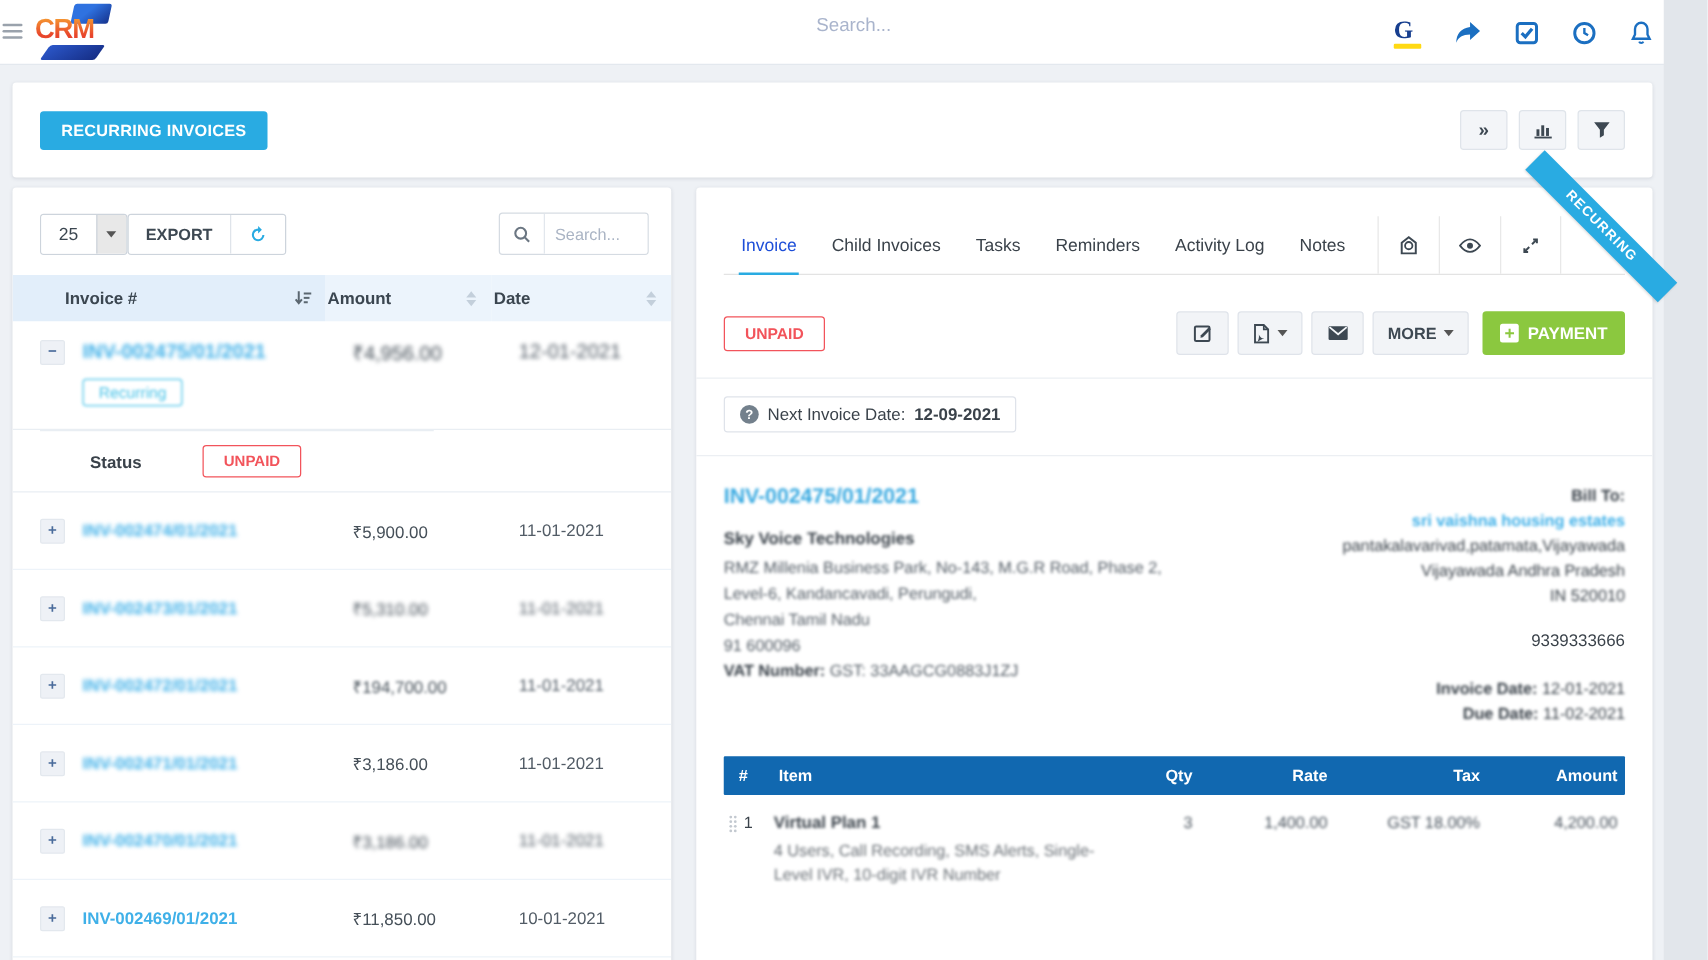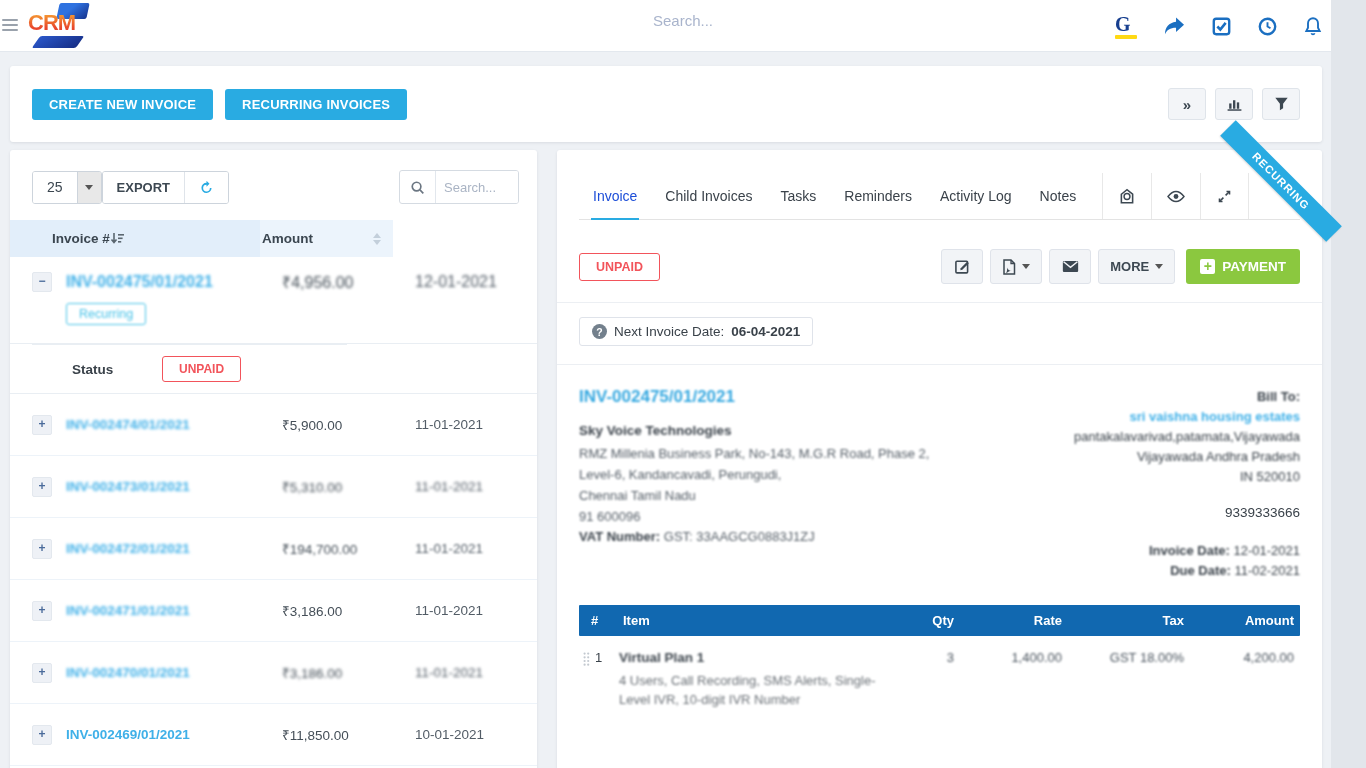--- a/index.html
+++ b/index.html
@@ -46,21 +46,21 @@
   .caret { width:0; height:0; border-left:4px solid transparent; border-right:4px solid transparent; border-top:5px solid #555; }
   .grp { display:flex; height:33px; border:1px solid #cdd4dc; border-radius:3px; overflow:hidden; margin-left:0; }
   .grp .cell { display:flex; align-items:center; padding:0 14px; font-size:13px; font-weight:bold; color:#3d4852; background:#fff; cursor:pointer; }
   .grp .cell + .cell { border-left:1px solid #dfe4ea; }
   .list-search { margin-left:auto; display:flex; height:34px; border:1px solid #d5dbe2; border-radius:3px; overflow:hidden; width:120px; }
   .list-search .ic { width:36px; display:flex; align-items:center; justify-content:center; color:#6b7682; border-right:1px solid #e2e7ed; }
   .list-search input { border:none; outline:none; width:82px; padding:0 8px; font-size:13px; color:#5a6578; }
   .list-search input::placeholder { color:#aab4c4; }
 
   .lhead { display:grid; grid-template-columns:250px 133px 1fr; height:37px; align-items:center; font-size:13.5px; font-weight:bold; color:#3b4650; }
-  .lhead .h1 { background:#e2eefa; height:100%; display:flex; align-items:center; padding-left:42px; justify-content:flex-start; }
+  .lhead .h1 { background:#e2eefa; height:100%; display:flex; align-items:center; padding-left:42px; justify-content:space-between; }
   .lhead .h1 .si { margin-right:10px; }
   .lhead .h2, .lhead .h3 { background:#ecf4fc; height:100%; display:flex; align-items:center; padding-left:2px; justify-content:space-between; }
   .lhead .h2 span.t, .lhead .h3 span.t { padding-left:0; }
   .updown { display:flex; flex-direction:column; gap:2px; margin-right:12px; }
   .updown i { width:0; height:0; border-left:4px solid transparent; border-right:4px solid transparent; }
   .updown .up { border-bottom:5px solid #c3cfdb; }
   .updown .dn { border-top:5px solid #c3cfdb; }
 
   .lrow { display:grid; grid-template-columns:34px 216px 133px 1fr; align-items:center; min-height:62px; padding-left:22px; border-bottom:1px solid #edf3f9; font-size:13.5px; }
   .expander { width:20px; height:20px; background:#eef1f6; border:1px solid #e3e8ee; border-radius:2px; color:#4a6b9b; font-size:12px; line-height:17px; text-align:center; cursor:pointer; font-weight:bold; }
@@ -165,21 +165,20 @@
       <svg width="18" height="20" viewBox="0 0 16 18">
           <path d="M8 2a4.5 4.5 0 0 0-4.5 4.5v4L2 13.5h12L12.5 10.5v-4A4.5 4.5 0 0 0 8 2z" fill="none" stroke="currentColor" stroke-width="1.7"></path>
           <path d="M6.5 15.5a1.6 1.6 0 0 0 3 0" fill="none" stroke="currentColor" stroke-width="1.5"></path>
         </svg>
     </span>
   </div>
 </div>
 <div class="right-strip"></div>
 
 <div class="card toolbar-card">
-  <button class="btn-primary">CREATE NEW INVOICE</button>
   <button class="btn-primary">RECURRING INVOICES</button>
   <div class="tb-right">
     <span class="sq-btn">
         <span>»</span>
       </span>
     <span class="sq-btn">
       <svg width="17" height="15" viewBox="0 0 16 14">
           <rect x="3" y="6" width="2.2" height="5" fill="currentColor"></rect>
           <rect x="6.6" y="3" width="2.2" height="8" fill="currentColor"></rect>
           <rect x="10.2" y="5" width="2.2" height="6" fill="currentColor"></rect>
@@ -228,20 +227,27 @@
         <svg width="15" height="14" viewBox="0 0 15 14">
             <path d="M4 1v9M1.5 7.5L4 10.5 6.5 7.5" fill="none" stroke="#5b6770" stroke-width="1.6"></path>
             <rect x="8" y="2" width="6" height="1.6" fill="#5b6770"></rect>
             <rect x="8" y="5.5" width="4.6" height="1.6" fill="#5b6770"></rect>
             <rect x="8" y="9" width="3.2" height="1.6" fill="#5b6770"></rect>
           </svg>
       </span>
     </div>
     <div class="h2">
       <span class="t">Amount</span>
+      <span class="updown">
+          <i class="up"></i>
+          <i class="dn"></i>
+        </span>
+    </div>
+    <div class="h3">
+      <span class="t">Date</span>
       <span class="updown">
           <i class="up"></i>
           <i class="dn"></i>
         </span>
     </div>
   </div>
 
   <div class="row-open">
     <div class="line1">
       <span class="expander">−</span>
@@ -363,21 +369,21 @@
       </button>
     </span>
   </div>
 
   <div class="hr"></div>
 
   <div class="chips-row">
     <span class="chip">
       <span class="qmark">?</span>
       <span>Next Invoice Date:</span>
-      <b>06-04-2021</b>
+      <b>12-09-2021</b>
     </span>
   </div>
 
   <div class="hr"></div>
 
   <div class="inv-head">
     <div class="inv-left">
       <div class="inv-num bl2">INV-002475/01/2021</div>
       <div class="co-name bl2">Sky Voice Technologies</div>
       <div class="addr bl2">RMZ Millenia Business Park, No-143, M.G.R Road, Phase 2,</div>

